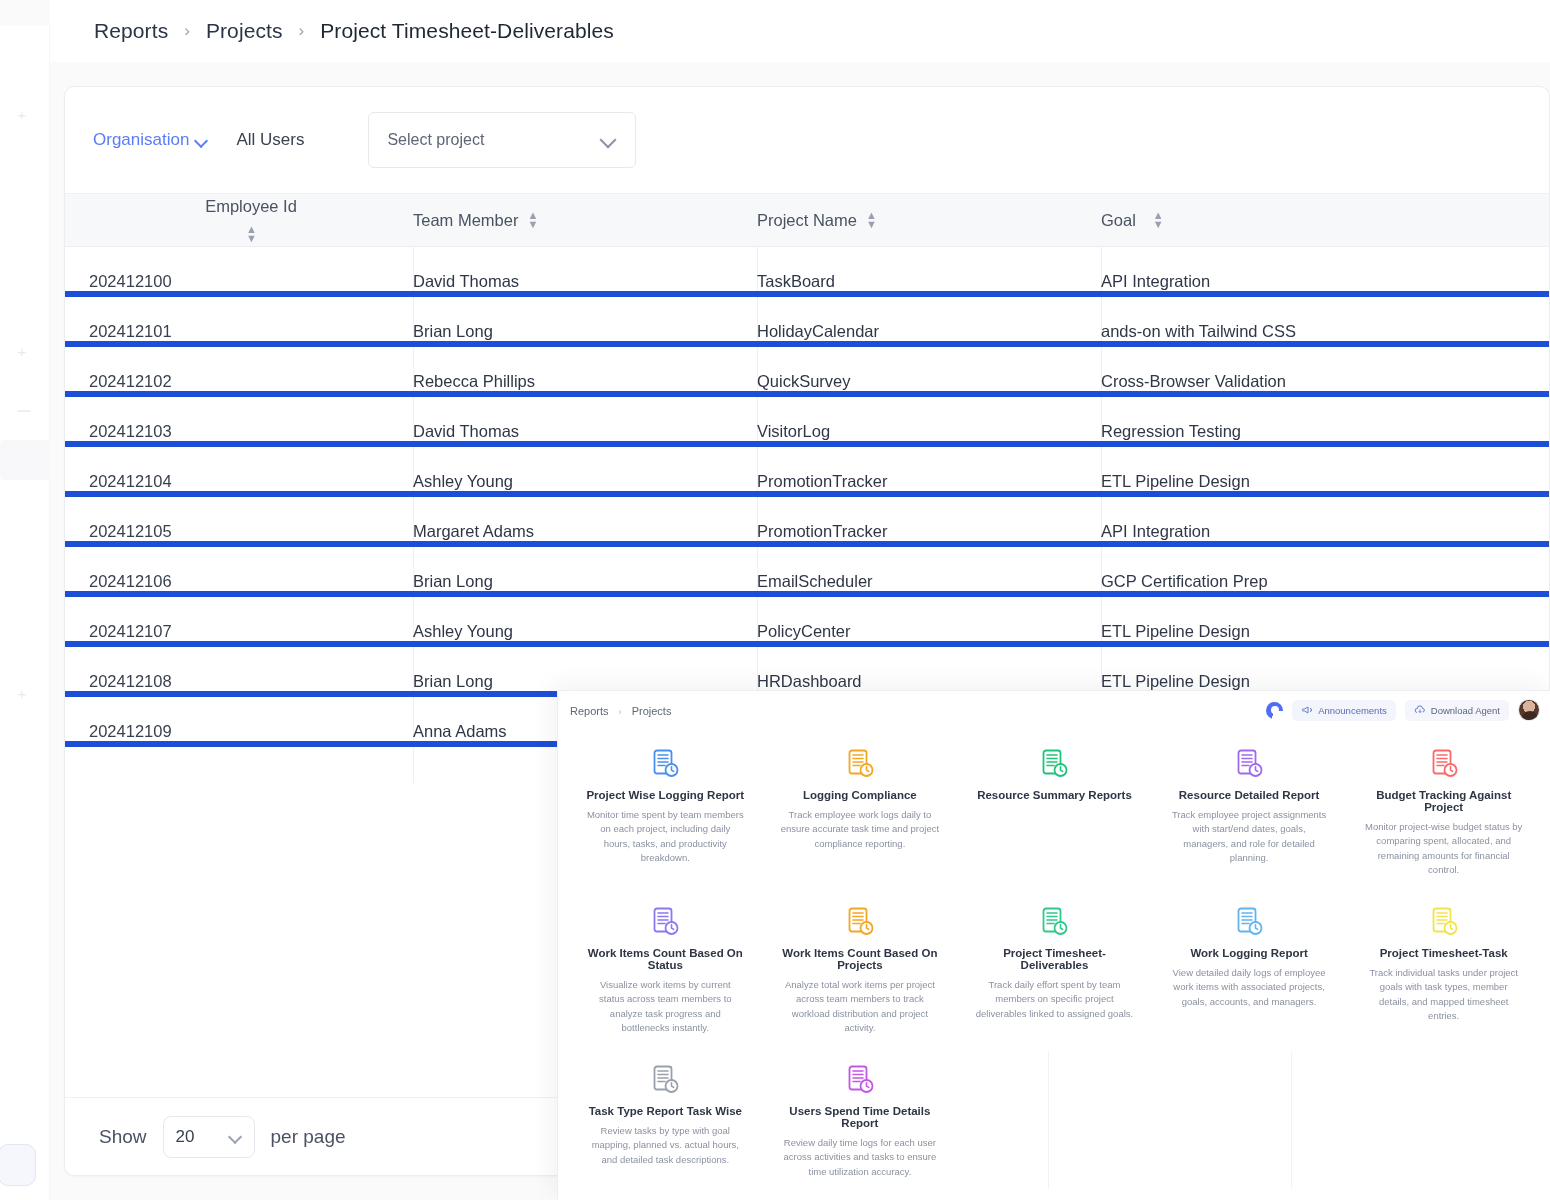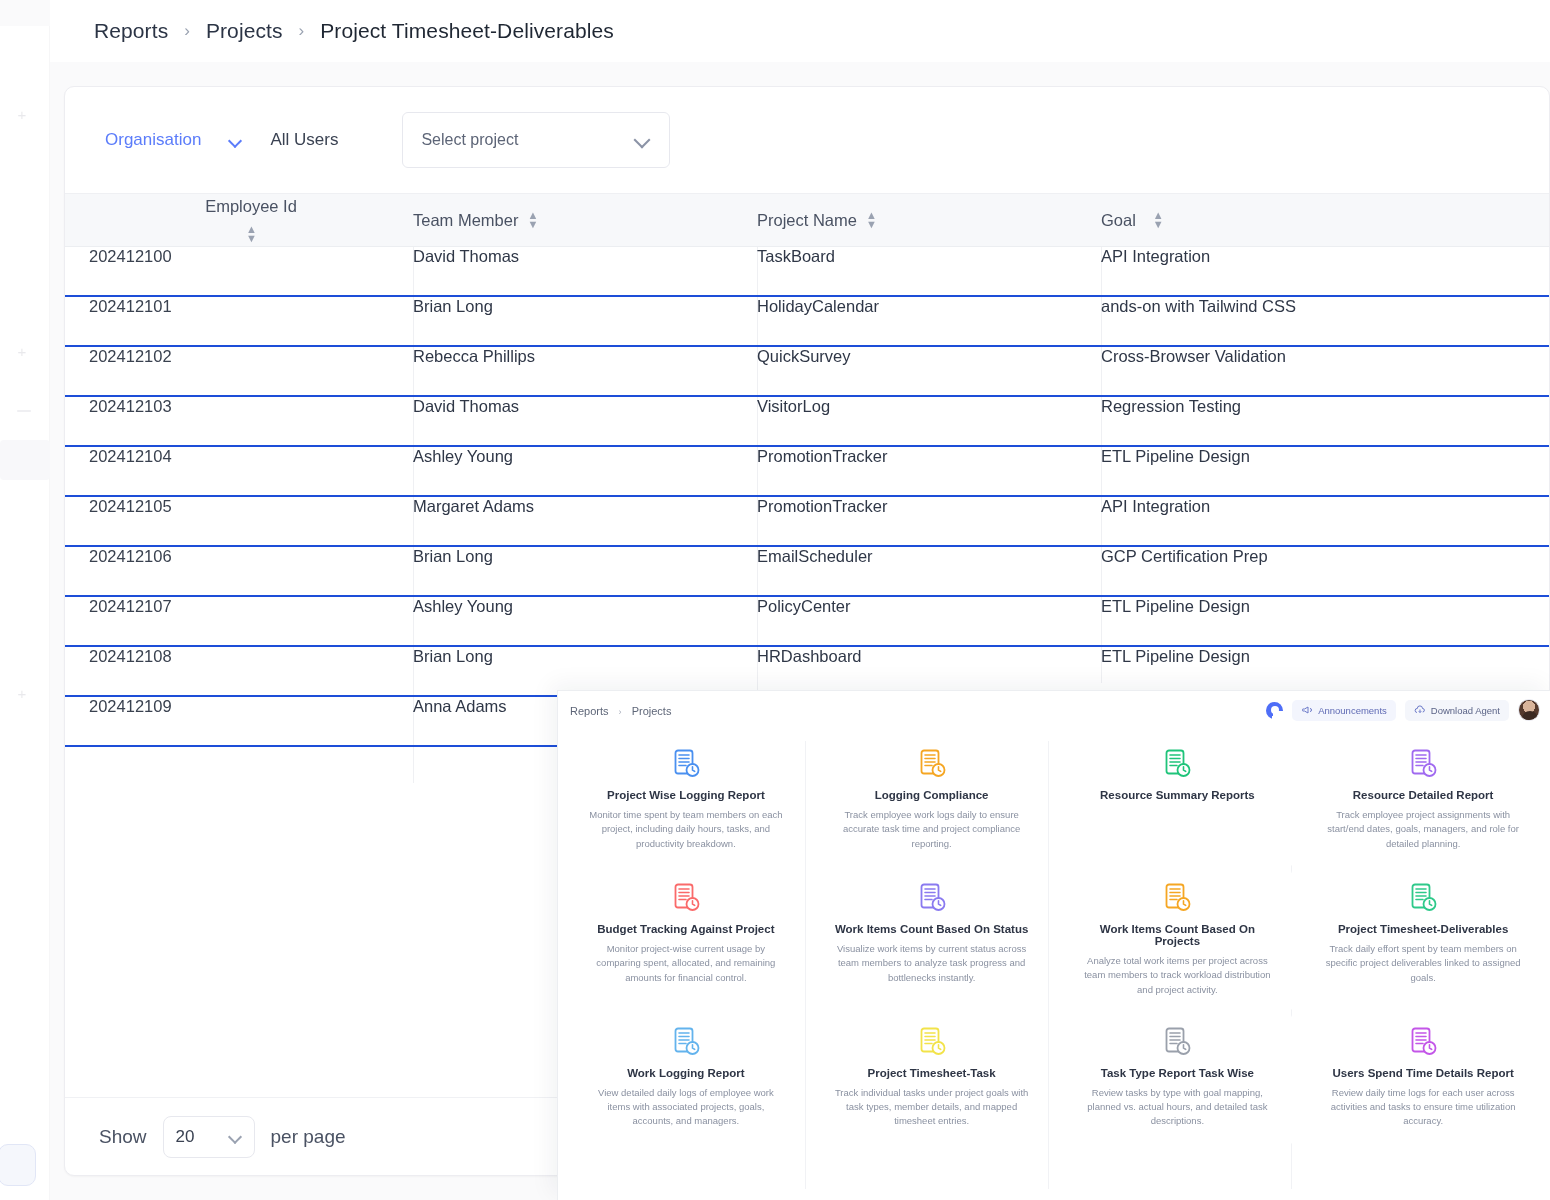--- a/index.html
+++ b/index.html
@@ -49,21 +49,21 @@
   .panel {
     position:absolute; left:14px; top:86px; width:1486px; height:1090px;
     background:#ffffff; border:1px solid #ededf1; border-radius:10px;
     box-shadow: 0 1px 2px rgba(20,24,40,.035);
     overflow:hidden;
   }
 
   
   .filters { position:absolute; left:0; top:0; width:100%; height:106px; display:flex; align-items:center; }
   .f-org {
-    margin-left:40px; display:flex; align-items:center; gap:28px;
+    margin-left:28px; display:flex; align-items:center; gap:6px;
     color:#5b7cfa; font-size:17px;
   }
   .chev { width:13px; height:13px; display:inline-block; position:relative; }
   .chev:before {
     content:""; position:absolute; left:1px; top:2px; width:8px; height:8px;
     border-right:2px solid currentColor; border-bottom:2px solid currentColor;
     transform: rotate(45deg);
   }
   .f-users { margin-left:28px; font-size:17px; color:#3a4252; font-weight:500; }
   .f-select {
@@ -82,21 +82,21 @@
   }
   .th { font-size:16.5px; color:#4a5263; display:flex; align-items:center; gap:9px; }
   .sortico { display:inline-block; width:10px; font-size:11px; line-height:9px; color:#9aa2b1; text-align:center; }
   .sortico i { display:block; font-style:normal; }
   .c1 { width:348px; padding-left:24px;flex-direction:column; }
   .c2 { width:344px; }
   .c3 { width:344px; }
   .c4 { flex:1; }
 
   .tbody { position:absolute; left:0; top:160px; width:100%; }
-  .trow { height:50px; display:flex; align-items:flex-start; border-bottom:2px solid #1d4ed8; }
+  .trow { height:50px; display:flex; align-items:flex-end; border-bottom:6px solid #1d4ed8; }
   .td { font-size:16.5px; color:#2f3747; white-space:nowrap; overflow:hidden; }
   .trow .c1 { color:#39414f; }
 
   
   .colsep { position:absolute; top:106px; width:1px; background:#eff0f3; }
 
   
   .pager {
     position:absolute; left:0; bottom:0; width:100%; height:78px;
     border-top:1px solid #f0f1f4; display:flex; align-items:center; padding-left:34px; gap:16px;
@@ -138,21 +138,21 @@
                 linear-gradient(#55392c,#55392c);
     border:1px solid #e6e7ee; overflow:hidden; position:relative;
   }
   .avatar:after{
     content:""; position:absolute; left:3px; bottom:0; width:16px; height:9px;
     background:#3c2a22; border-radius:8px 8px 0 0;
   }
 
   .ov-grid {
     position:absolute; left:12px; top:44px; width:969px;
-    display:grid; grid-template-columns: repeat(4, 1fr); gap:0px 14px;
+    display:grid; grid-template-columns: repeat(5, 1fr); gap:0px 4px;
   }
   .rcard {
     background:#ffffff; border-radius:8px; padding:14px 16px 16px;
     display:flex; flex-direction:column; align-items:center; text-align:center;
     min-height:134px;
   }
   .rcard .ric { width:28px; height:30px; margin-bottom:10px; }
   .rcard .rtitle { font-size:11.5px; font-weight:700; color:#2e3545; margin-bottom:7px; }
   .rcard .rdesc { font-size:9.5px; line-height:1.5; color:#8a91a1; max-width:208px; }
 
@@ -378,21 +378,21 @@
           <div class="rdesc">Track employee project assignments with start/end dates, goals, managers, and role for detailed planning.</div>
         </div>
         <div class="rcard">
           <span class="ric"><svg viewBox="0 0 28 30" fill="none">
               <rect x="3.5" y="1.5" width="17" height="23" rx="2.5" stroke="#fa6a6a" stroke-width="1.8"></rect>
               <path d="M7 6h10M7 9.5h10M7 13h10M7 16.5h7" stroke="#fa6a6a" stroke-width="1.6" stroke-linecap="round"></path>
               <circle cx="20.5" cy="21" r="6" fill="#fff" stroke="#fa6a6a" stroke-width="1.8"></circle>
               <path d="M20.5 17.8V21l2.2 1.4" stroke="#fa6a6a" stroke-width="1.6" stroke-linecap="round"></path>
             </svg></span>
           <div class="rtitle">Budget Tracking Against Project</div>
-          <div class="rdesc">Monitor project-wise current usage by comparing spent, allocated, and remaining amounts for financial control.</div>
+          <div class="rdesc">Monitor project-wise budget status by comparing spent, allocated, and remaining amounts for financial control.</div>
         </div>
         <div class="rcard">
           <span class="ric"><svg viewBox="0 0 28 30" fill="none">
               <rect x="3.5" y="1.5" width="17" height="23" rx="2.5" stroke="#8a7af0" stroke-width="1.8"></rect>
               <path d="M7 6h10M7 9.5h10M7 13h10M7 16.5h7" stroke="#8a7af0" stroke-width="1.6" stroke-linecap="round"></path>
               <circle cx="20.5" cy="21" r="6" fill="#fff" stroke="#8a7af0" stroke-width="1.8"></circle>
               <path d="M20.5 17.8V21l2.2 1.4" stroke="#8a7af0" stroke-width="1.6" stroke-linecap="round"></path>
             </svg></span>
           <div class="rtitle">Work Items Count Based On Status</div>
           <div class="rdesc">Visualize work items by current status across team members to analyze task progress and bottlenecks instantly.</div>

